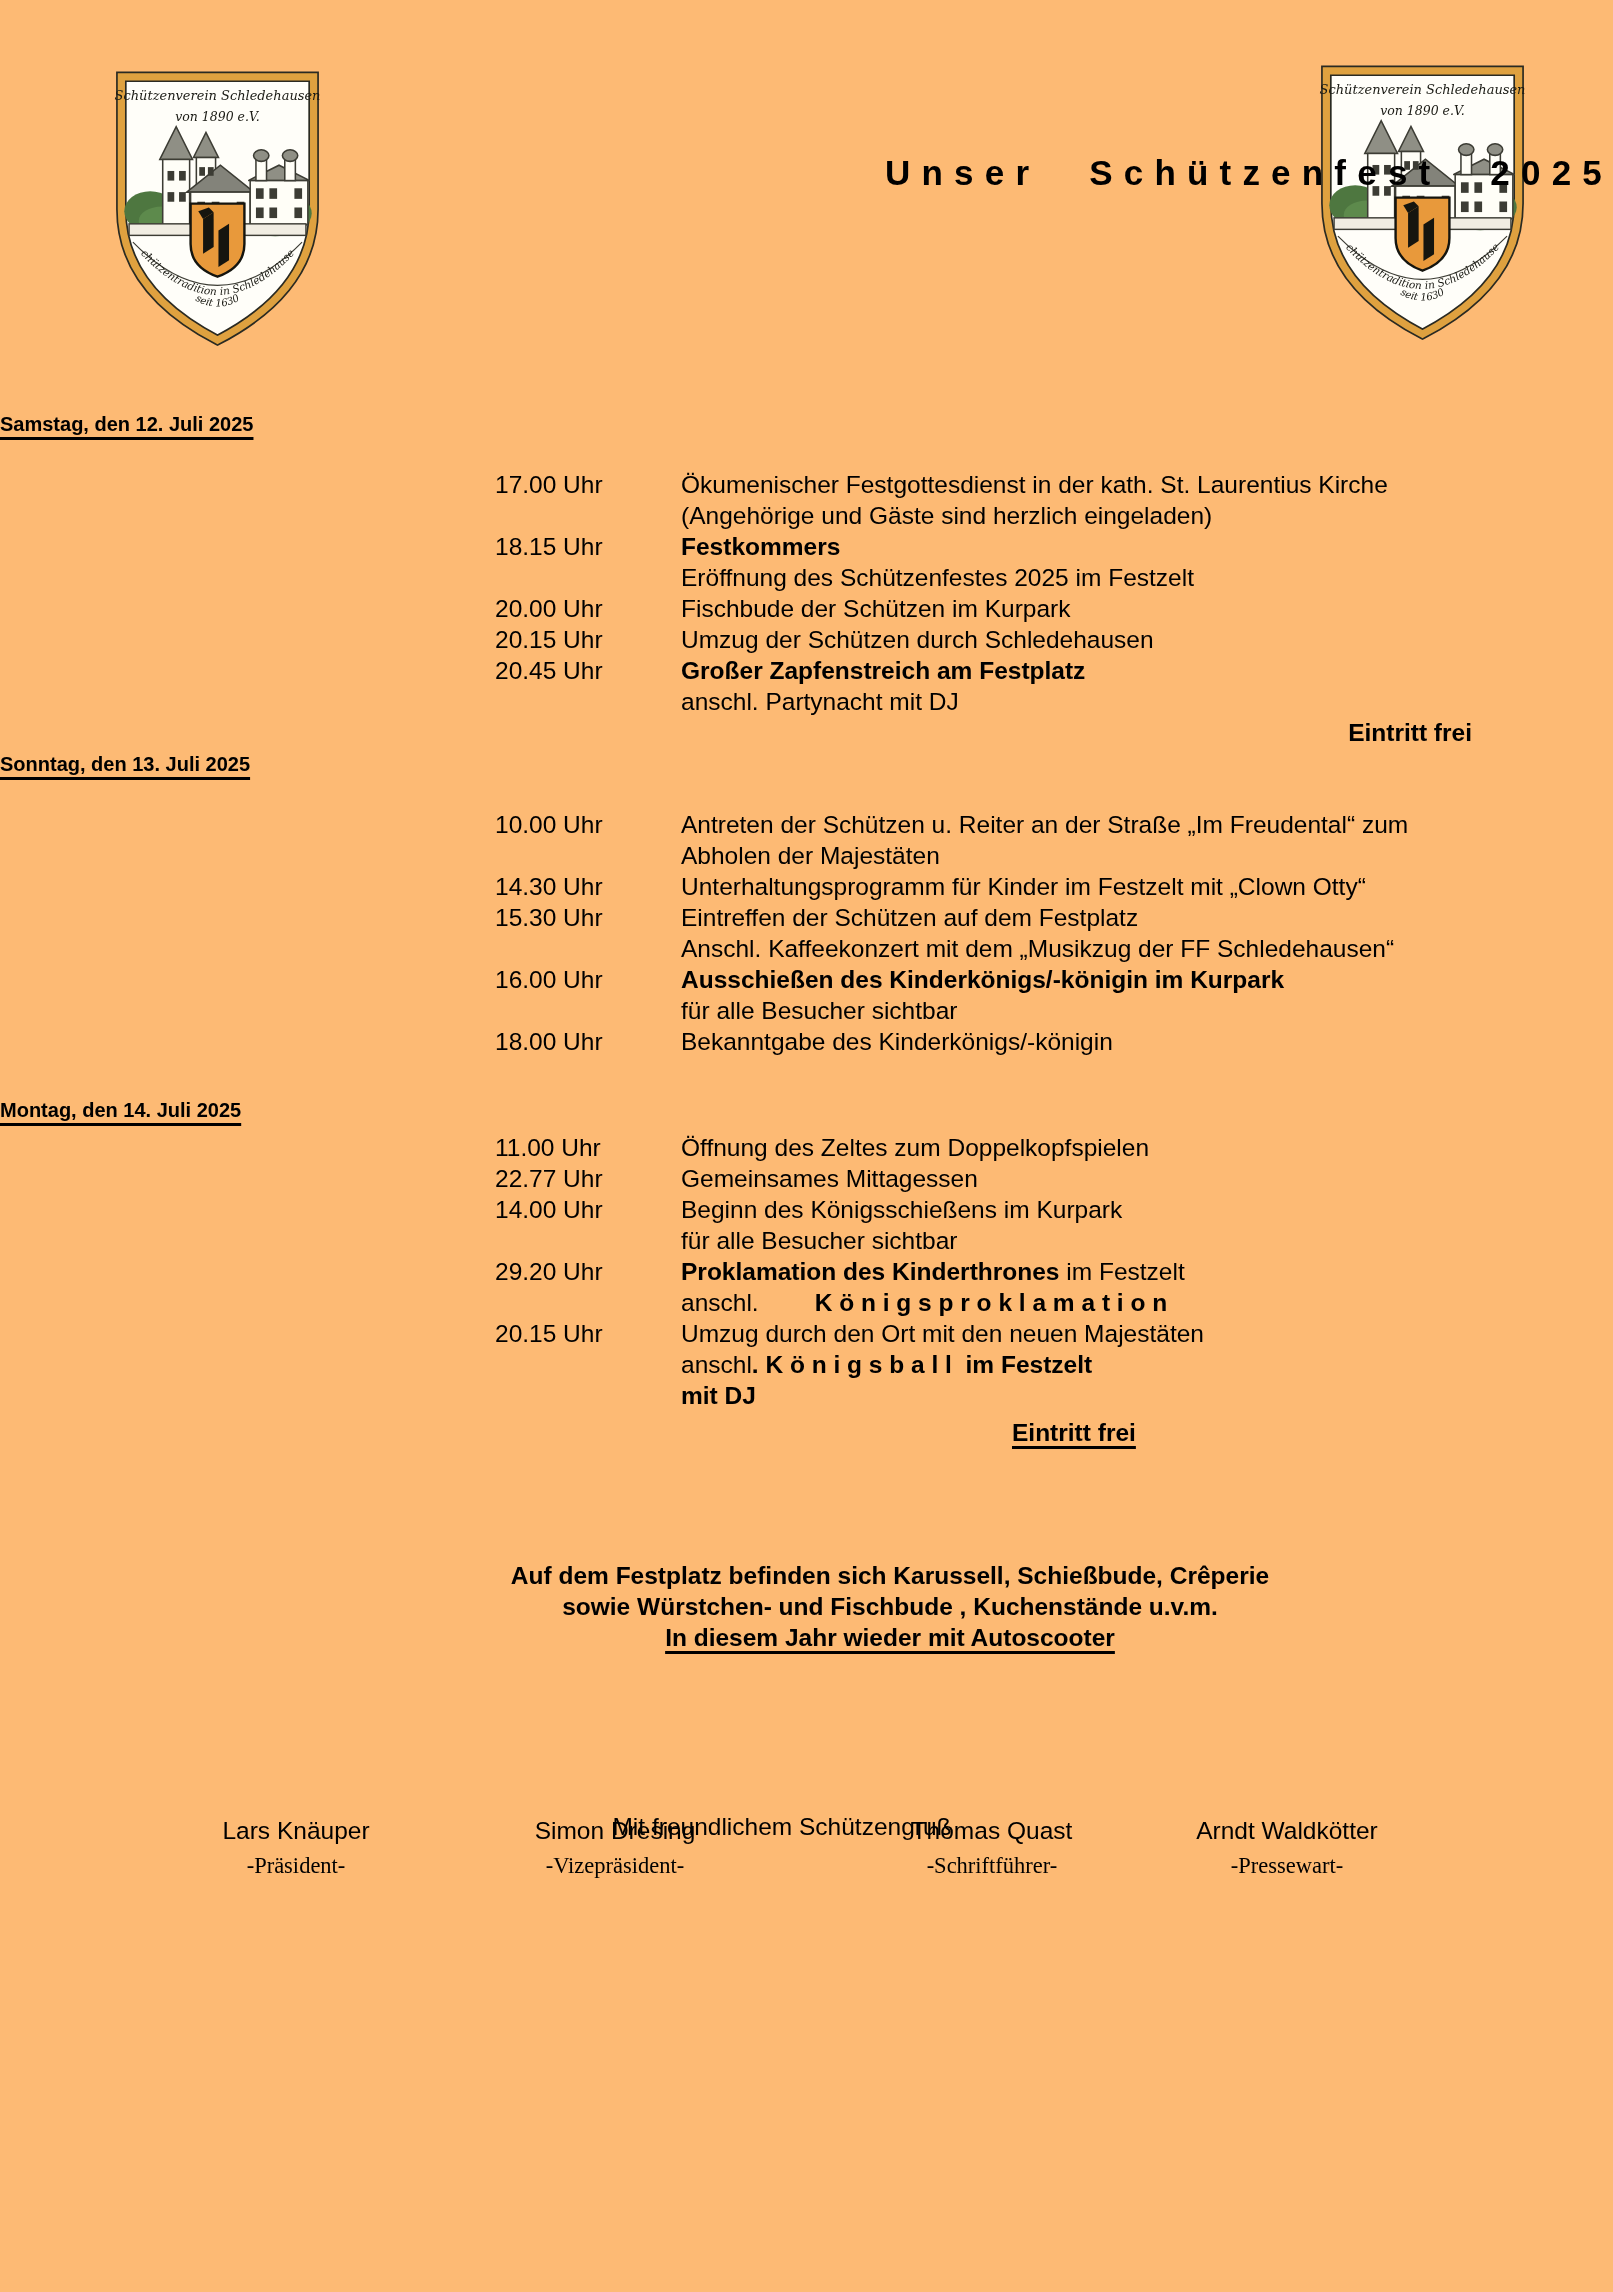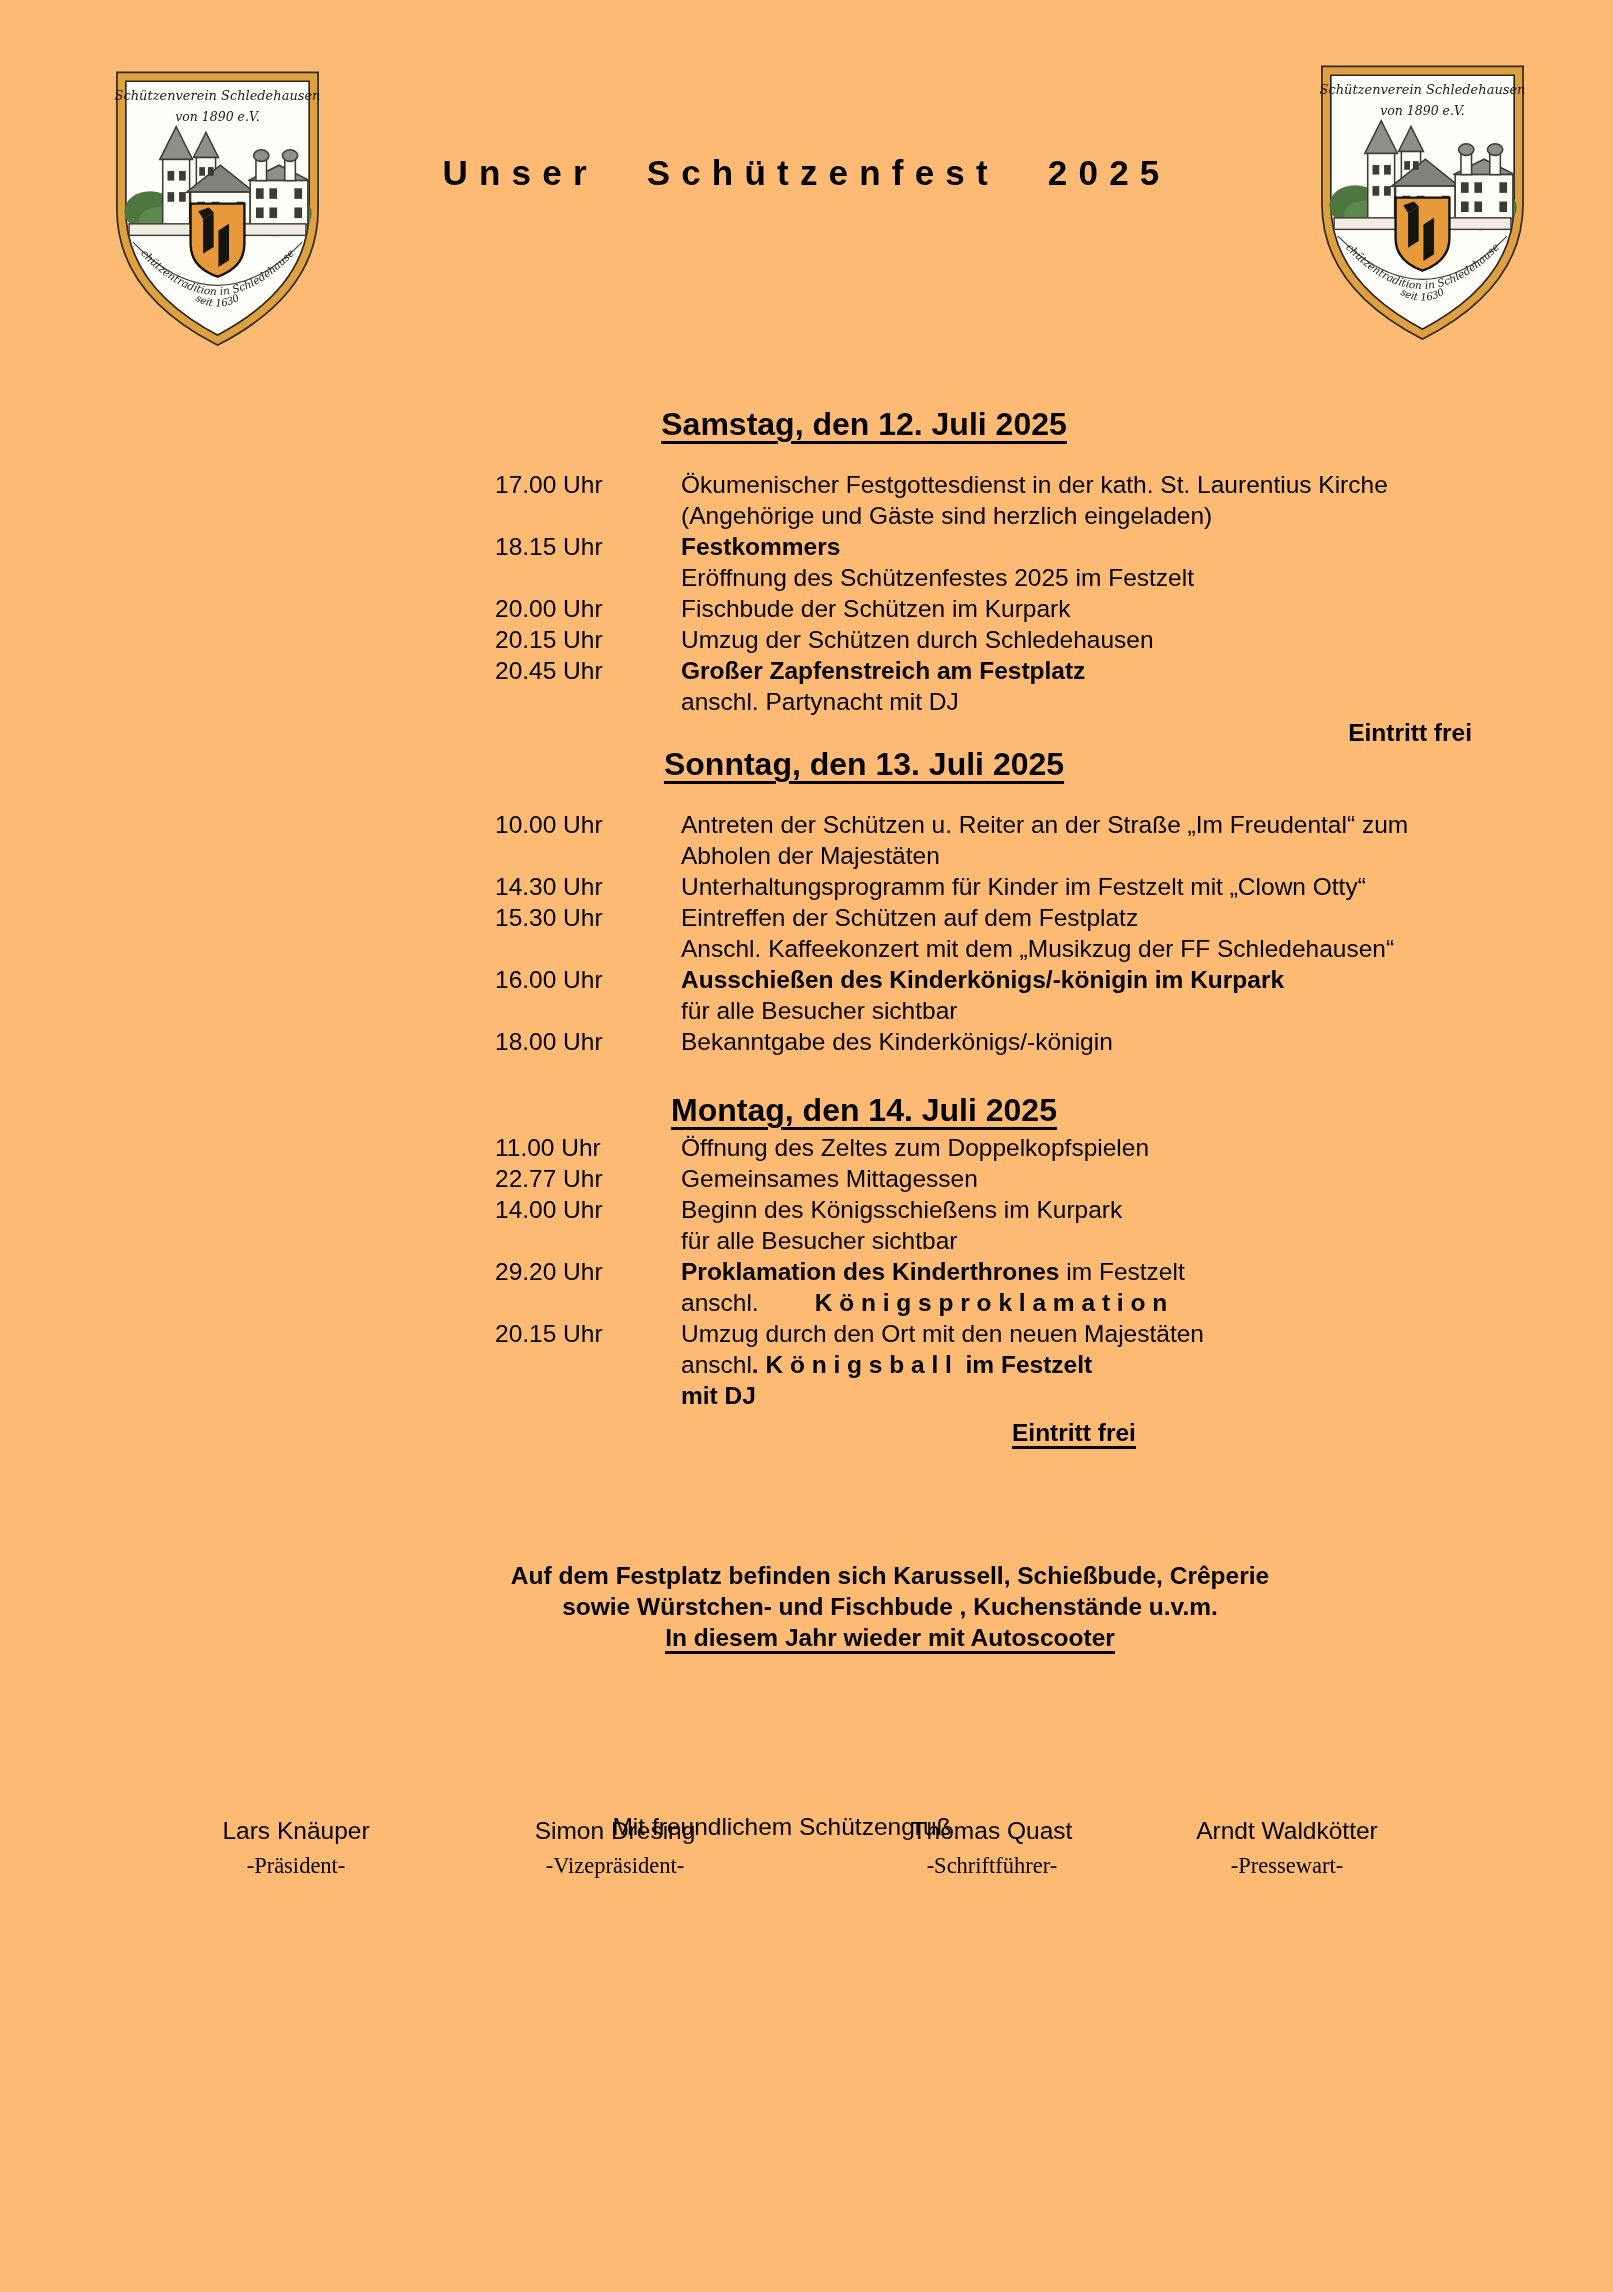--- a/index.html
+++ b/index.html
@@ -7,32 +7,32 @@
   .page {
     position:relative; width:1613px; height:2293px; background:#fdba74;
     font-family:"Liberation Sans","DejaVu Sans",sans-serif; color:#000;
     overflow:hidden;
   }
   .logo { position:absolute; }
   .logo-left  { left:106px; top:67px; }
   .logo-right { left:1311px; top:61px; }
 
   .title {
-    position:absolute; top:153px; left:0; width:100%; text-align:center;
+    position:absolute; top:153px; left:0; width:100%; text-align:right;
     font-size:35px; font-weight:bold; letter-spacing:0.32em; word-spacing:0.8em;
   }
 
   .section { position:absolute; left:0; right:0; }
   .sec-sat { top:407px; }
   .sec-sun { top:747px; }
   .sec-mon { top:1093px; }
 
   .day-heading {
-    margin-left:115px; font-size:32px; font-weight:bold; line-height:35px;
-    text-decoration:underline; text-decoration-thickness:2.9px; text-underline-offset:5.9px;text-align:center;
+    font-size:20px; font-weight:bold; line-height:35px;
+    text-decoration:underline; text-decoration-thickness:2.9px; text-underline-offset:5.9px;
   }
   .rows { margin-top:27.4px; }
   .rows.tight { margin-top:3.9px; }
   .row { display:flex; margin-left:495px; font-size:24.5px; line-height:31px; }
   .time { width:186px; flex:0 0 186px; }
   .desc { flex:1; white-space:pre-wrap; }
   .b { font-weight:bold; }
   .b.gap-before { margin-left:56px; }
 
   .note-right {

